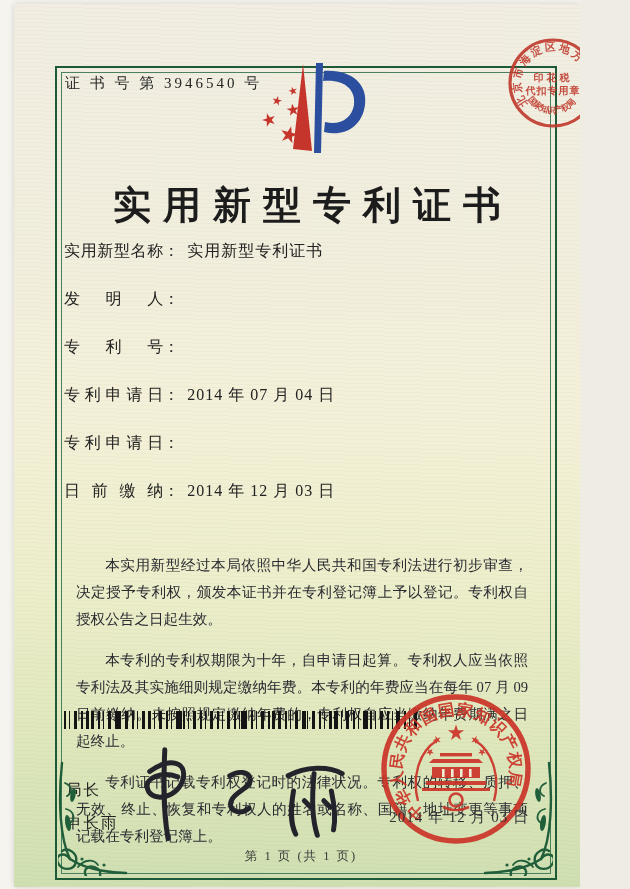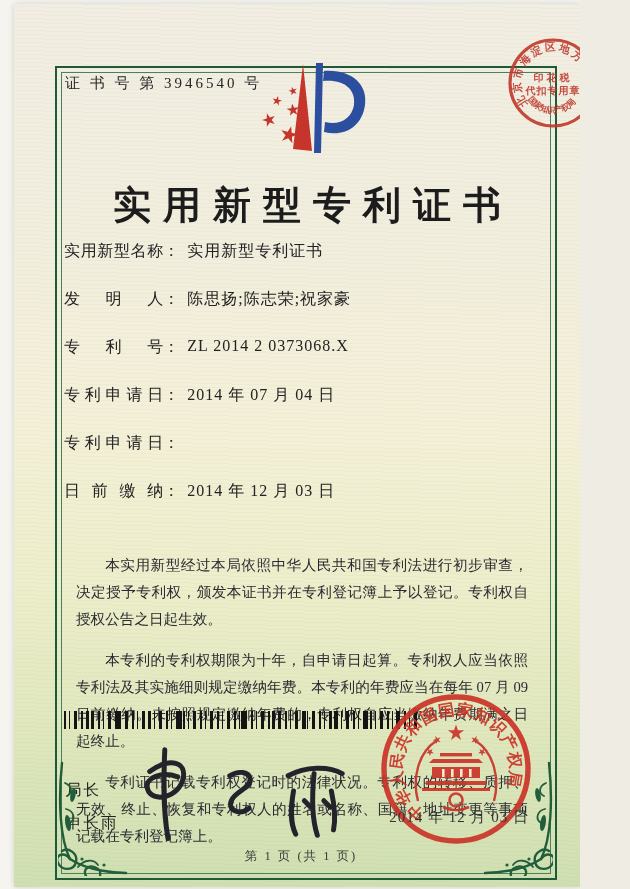--- a/index.html
+++ b/index.html
@@ -90,26 +90,24 @@
 
   <div class="fields">
     <div class="field-row">
       <span class="f-label">实用新型名称</span>
         <span class="f-colon">：</span>
         <span class="f-value">实用新型专利证书</span>
     </div>
     <div class="field-row">
       <span class="f-label">发明人</span>
         <span class="f-colon">：</span>
-        <span class="f-value">陈思扬;陈志荣;祝家豪</span>
     </div>
     <div class="field-row">
       <span class="f-label">专利号</span>
         <span class="f-colon">：</span>
-        <span class="f-value">ZL 2014 2 0373068.X</span>
     </div>
     <div class="field-row">
       <span class="f-label">专利申请日</span>
         <span class="f-colon">：</span>
         <span class="f-value">2014 年 07 月 04 日</span>
     </div>
     <div class="field-row">
       <span class="f-label">专利申请日</span>
         <span class="f-colon">：</span>
     </div>

